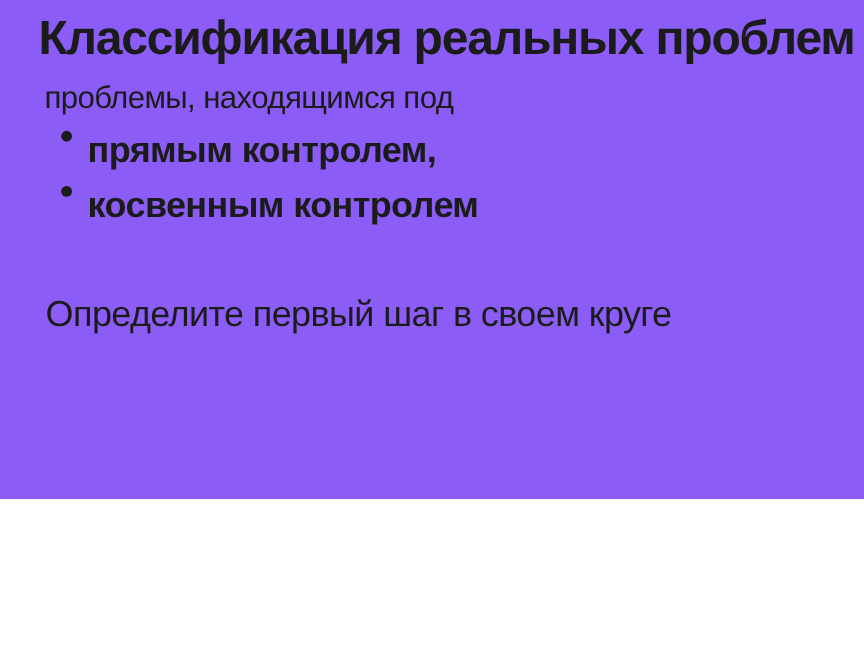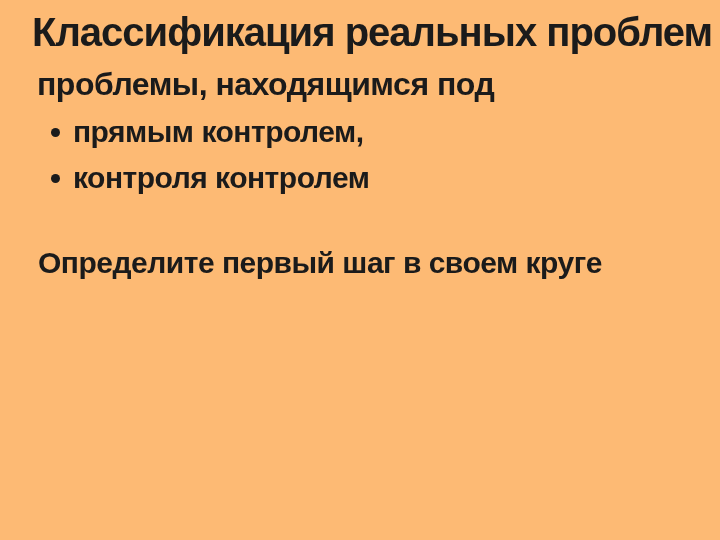--- a/index.html
+++ b/index.html
@@ -3,56 +3,56 @@
 <meta charset="utf-8">
 <style>
   html, body {
     margin: 0;
     padding: 0;
     background: #ffffff;
   }
   .slide {
     position: relative;
     width: 720px;
-    height: 540px;
-    background: #fdba74;
+    height: 416px;
+    background: #8b5cf6;
     overflow: hidden;
     font-family: "Liberation Sans", sans-serif;
     color: #1b1b1b;
   }
   .slide-title {
     position: absolute;
     left: 32px;
     top: 10px;
     font-size: 40px;
     font-weight: 700;
     letter-spacing: -1px;
     white-space: nowrap;
     line-height: 1.1;
   }
   .intro-line {
     position: absolute;
     left: 37px;
     top: 66px;
-    font-size: 32px;
-    font-weight: 700;
+    font-size: 26px;
+    font-weight: 400;
     letter-spacing: -0.5px;
     white-space: nowrap;
   }
   .bullet-list {
     position: absolute;
     left: 0;
     top: 109px;
     margin: 0;
     padding: 0;
     list-style: none;
   }
   .bullet-item {
     display: flex;
-    align-items: center;
+    align-items: flex-start;
     height: 46px;
     font-size: 30px;
     font-weight: 700;
     letter-spacing: -0.5px;
     white-space: nowrap;
   }
   .bullet-dot {
     display: inline-block;
     width: 9px;
     height: 9px;
@@ -60,21 +60,21 @@
     background: #1b1b1b;
     margin-left: 51px;
     margin-right: 13px;
     flex: 0 0 auto;
   }
   .outro-line-1 {
     position: absolute;
     left: 38px;
     top: 246px;
     font-size: 30px;
-    font-weight: 700;
+    font-weight: 400;
     letter-spacing: -0.5px;
     white-space: nowrap;
   }
   .outro-line-2 {
     position: absolute;
     left: 68px;
     top: 287px;
     font-size: 30px;
     font-weight: 700;
     letter-spacing: -0.5px;
@@ -90,20 +90,20 @@
 
   <div class="intro-line">проблемы, находящимся под</div>
 
   <ul class="bullet-list">
     <li class="bullet-item">
       <span class="bullet-dot"></span>
       <span>прямым контролем,</span>
     </li>
     <li class="bullet-item">
       <span class="bullet-dot"></span>
-      <span>контроля контролем</span>
+      <span>косвенным контролем</span>
     </li>
   </ul>
 
   <div class="outro-line-1">Определите первый шаг в своем круге</div>
 
 
 </div>
 
 </body></html>

